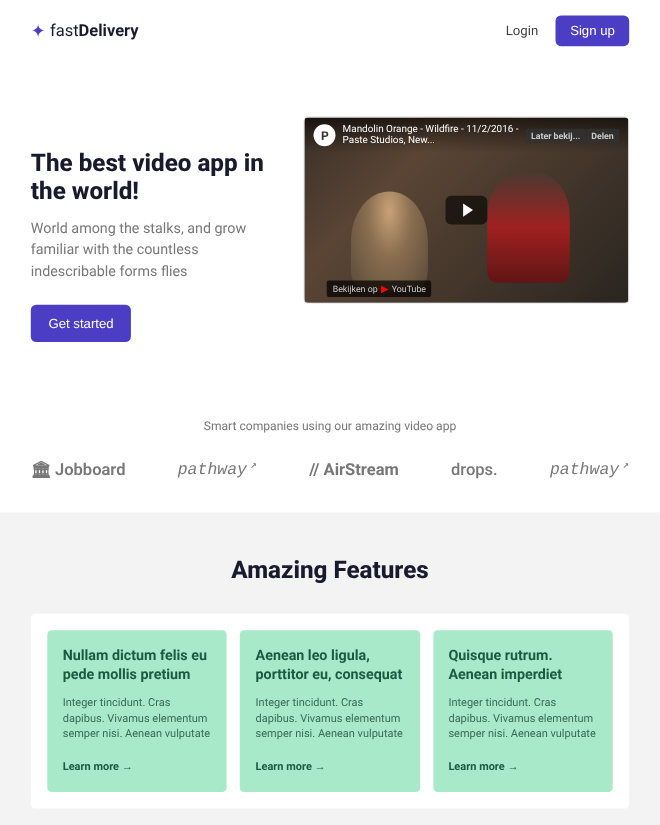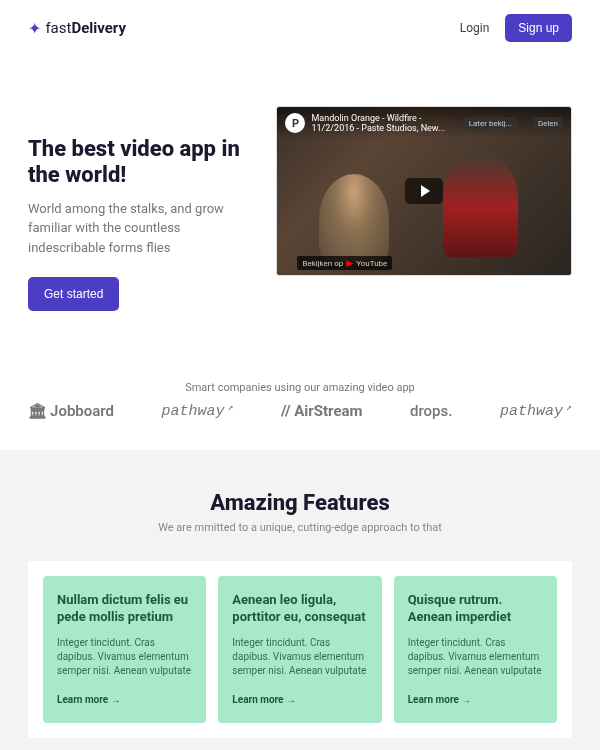--- a/index.html
+++ b/index.html
@@ -17,33 +17,33 @@
     .hero { display: flex; padding: 50px 28px 30px; gap: 20px; align-items: flex-start; }
     .hero-left { flex: 0 0 42%; padding-top: 30px; }
     .hero-title { font-size: 22px; font-weight: 800; color: #1a1a2e; line-height: 1.2; margin-bottom: 10px; }
     .hero-sub { font-size: 13px; color: #777; line-height: 1.5; margin-bottom: 20px; }
     .get-started-btn { background: #4c3ec4; color: #fff; border: none; padding: 10px 16px; border-radius: 5px; font-size: 12px; font-weight: 500; cursor: pointer; }
     
     .hero-video { flex: 1; position: relative; background: #2a2a2a; border-radius: 4px; overflow: hidden; height: 170px; border: 1px solid #ddd; }
     .vid-topbar { position: absolute; top: 0; left: 0; right: 0; background: linear-gradient(rgba(0,0,0,0.6), transparent); padding: 6px 8px; display: flex; align-items: center; gap: 6px; z-index: 2; }
     .vid-avatar { width: 20px; height: 20px; border-radius: 50%; background: #fff; display: flex; align-items: center; justify-content: center; font-size: 11px; font-weight: bold; color: #333; }
     .vid-title { color: #fff; font-size: 9px; flex: 1; }
-    .vid-actions { display: flex; gap: 16px; }
+    .vid-actions { display: flex; gap: 0; font-weight: bold; }
     .vid-chip { background: rgba(50,50,50,0.8); color: #ccc; font-size: 8px; padding: 2px 5px; border-radius: 2px; }
     .vid-scene { position: absolute; inset: 0; background: linear-gradient(135deg, #3a2f28 0%, #5a4535 30%, #2a2520 100%); }
     .person1 { position: absolute; left: 14%; top: 40%; width: 70px; height: 90px; background: radial-gradient(ellipse at 50% 20%, #c9a178 0%, #8a6f50 40%, #5a4a3a 100%); border-radius: 50% 50% 20% 20%; }
     .person2 { position: absolute; right: 18%; top: 30%; width: 75px; height: 100px; background: linear-gradient(#4a3a30 0%, #a02020 50%, #601515 100%); border-radius: 40% 40% 10% 10%; }
     .play-btn { position: absolute; top: 50%; left: 50%; transform: translate(-50%, -50%); width: 38px; height: 26px; background: rgba(0,0,0,0.6); border-radius: 5px; display: flex; align-items: center; justify-content: center; cursor: pointer; z-index: 2; }
     .play-triangle { width: 0; height: 0; border-left: 9px solid #fff; border-top: 6px solid transparent; border-bottom: 6px solid transparent; margin-left: 2px; }
     .vid-footer { position: absolute; bottom: 0; left: 12px; padding: 5px 8px; display: flex; align-items: center; gap: 4px; z-index: 2; }
     .yt-badge { background: rgba(0,0,0,0.7); color: #ccc; font-size: 8px; padding: 2px 5px; border-radius: 2px; display: flex; align-items: center; gap: 3px; }
     .yt-icon { color: #ff0000; font-size: 9px; }
     
     .companies { text-align: center; padding: 40px 28px 30px; }
-    .companies-heading { font-size: 11px; color: #777; margin-bottom: 8px; }
+    .companies-heading { font-size: 11px; color: #777; margin-bottom: 24px; }
     .company-logos { display: flex; justify-content: space-between; align-items: center; }
     .company { color: #777; font-size: 15px; display: flex; align-items: center; gap: 3px; }
     .co-jobboard { font-weight: 600; }
     .co-pathway { font-style: italic; position: relative; font-family: Liberation Mono, monospace; }
     .co-pathway::after { content: '↗'; font-size: 10px; position: relative; top: -4px; }
     .co-airstream { font-weight: 700; }
     .co-drops { font-weight: 500; }
     
     .features { background: #f3f3f3; padding: 40px 28px 50px; }
     .features-head { text-align: center; margin-bottom: 27px; }
@@ -112,21 +112,20 @@
     <div class="company co-pathway">pathway</div>
     <div class="company co-airstream">// AirStream</div>
     <div class="company co-drops">drops.</div>
     <div class="company co-pathway">pathway</div>
   </div>
 </section>
 
 <section class="features">
   <div class="features-head">
     <h2 class="features-title">Amazing Features</h2>
-    <p class="features-sub">We are mmitted to a unique, cutting-edge approach to that</p>
   </div>
   <div class="feature-cards-wrap">
     <div class="feature-cards">
       <div class="card">
         <h3 class="card-title">Nullam dictum felis eu pede mollis pretium</h3>
         <p class="card-body">Integer tincidunt. Cras dapibus. Vivamus elementum semper nisi. Aenean vulputate</p>
         <a class="card-link">Learn more →</a>
       </div>
       <div class="card">
         <h3 class="card-title">Aenean leo ligula, porttitor eu, consequat</h3>

